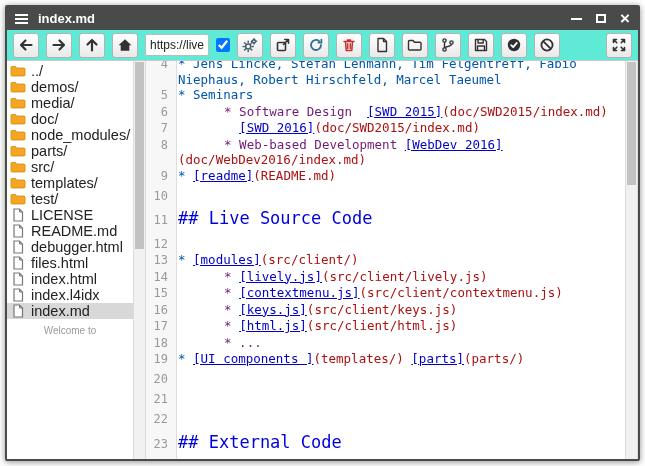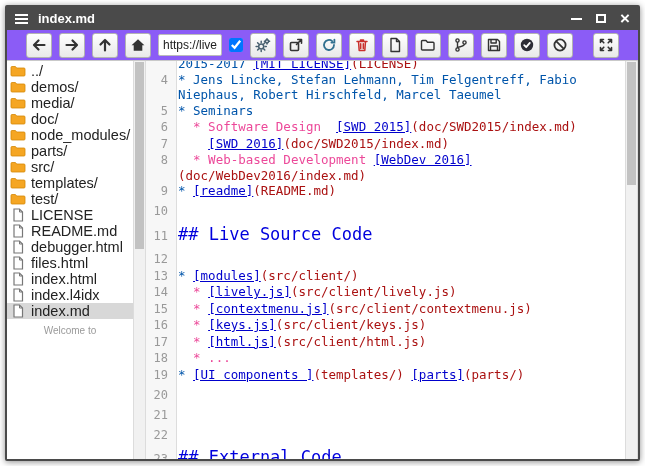--- a/index.html
+++ b/index.html
@@ -19,22 +19,22 @@
   .hamburger { display: inline-flex; flex-direction: column; gap: 2px; width: 13px; cursor: pointer; }
   .hamburger i { display: block; height: 2px; background: #fff; }
   .win-title { font-size: 13px; font-weight: bold; margin-left: 10px; }
   .win-controls { margin-left: auto; display: flex; align-items: center; gap: 14px; }
   .wc { cursor: pointer; }
   .wc-min { width: 11px; height: 2px; background: #fff; }
   .wc-max { width: 10px; height: 9px; border: 2px solid #fff; }
   .wc-close { color: #fff; font-size: 17px; font-weight: bold; line-height: 14px; }
   
   .toolbar {
-    flex: 0 0 31px; background: #8b5cf6; border-bottom: 1px solid #c9c9c9;
-    display: flex; align-items: center; padding: 0 19px; gap: 7px;
+    flex: 0 0 31px; background: #5eead4; border-bottom: 1px solid #c9c9c9;
+    display: flex; align-items: center; padding: 0 6px; gap: 7px;
   }
   .tb {
     width: 26px; height: 25px; flex: 0 0 auto;
     background: linear-gradient(#ffffff, #e9e9e9);
     border: 1px solid #b3b3b3; border-radius: 3px;
     display: flex; align-items: center; justify-content: center; cursor: pointer; padding: 0;
   }
   .tb svg { display: block; }
   .tb-last { margin-left: auto; }
   .url {
@@ -64,21 +64,21 @@
     font-family: "DejaVu Sans Mono", monospace; font-size: 12.5px; line-height: 15.5px;
   }
   .gutter-bg { position: absolute; left: 0; top: 0; bottom: 0; width: 31px; background: #f7f7f7; border-right: 1px solid #ddd; }
   .code { position: relative; margin-top: -5px; }
   .code-line { display: flex; align-items: baseline; }
   .ln { flex: 0 0 27px; text-align: right; padding-right: 5px; color: #999; font-size: 12px; line-height: 15.5px; }
   .lc { flex: 1; white-space: pre-wrap; overflow-wrap: break-word; padding-left: 5px; color: #111; min-height: 15.5px; }
   .code-line.heading { margin: 3px 16px 2px 0; }
   .code-line.heading .lc { font-size: 17px; line-height: 23px; font-weight: normal; }
   .seg-list1 { color: #0055aa; }
-  .seg-list2 { color: #ec4899; }
+  .seg-list2 { color: #701a75; margin-left: 31px; }
   .seg-link  { color: #0000cc; text-decoration: underline; cursor: pointer; }
   .seg-url   { color: #aa1111; }
   .seg-header{ color: #0000dd; }
   .seg-plain { color: #111; }
 </style>
 </head>
 <body>
 
 <div class="page">
   <div class="window">
@@ -350,24 +350,20 @@
       </div>
 
       <div class="vscroll">
           <div class="vthumb t1"></div>
         </div>
 
       <div class="editor">
         <div class="gutter-bg"></div>
         <div class="code" id="code">
             <div class="code-line">
-              <span class="ln"></span>
-              <span class="lc"><span class="seg-list1">2015-2017 </span><span class="seg-link">[MIT LICENSE]</span><span class="seg-url">(LICENSE)</span></span>
-            </div>
-            <div class="code-line">
               <span class="ln">4</span>
               <span class="lc"><span class="seg-list1">* Jens Lincke, Stefan Lehmann, Tim Felgentreff, Fabio Niephaus, Robert Hirschfeld, Marcel Taeumel</span></span>
             </div>
             <div class="code-line">
               <span class="ln">5</span>
               <span class="lc"><span class="seg-list1">* Seminars</span></span>
             </div>
             <div class="code-line">
               <span class="ln">6</span>
               <span class="lc"><span class="seg-list2">  * Software Design  </span><span class="seg-link">[SWD 2015]</span><span class="seg-url">(doc/SWD2015/index.md)</span></span>

